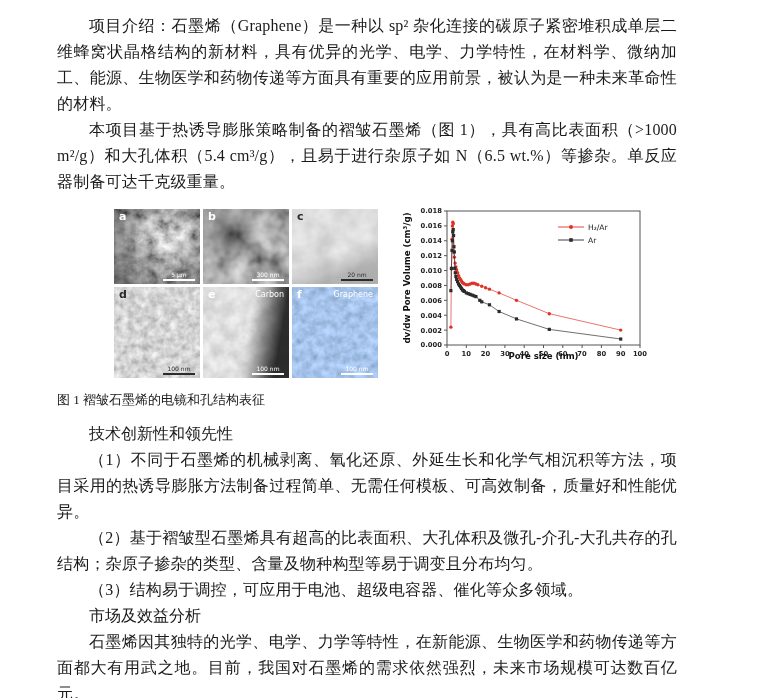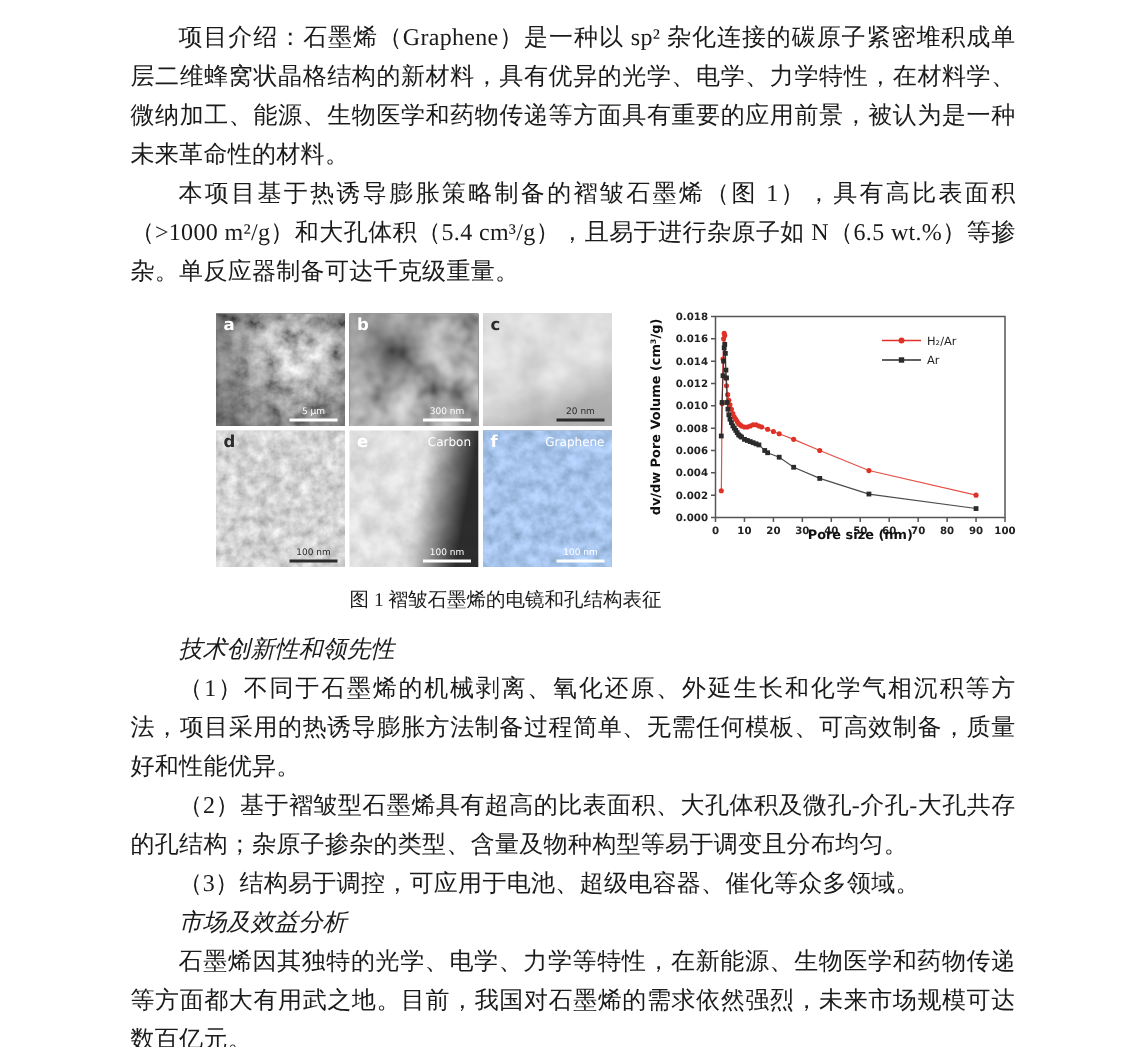--- a/index.html
+++ b/index.html
@@ -1,26 +1,26 @@
 <!DOCTYPE html>
 <html><head>
 <meta charset="utf-8">
 <style>
   html,body{margin:0;padding:0;}
   body{
     width:761px;height:698px;background:#ffffff;overflow:hidden;
     font-family:"Liberation Serif","DejaVu Serif",serif;
     color:#1a1a1a;
   }
-  .page{width:761px;height:668px;box-sizing:border-box;padding:13px 84px 0 87px;}
+  .page{width:761px;height:668px;box-sizing:border-box;padding:13px 84px 0 57px;}
   .para{
     margin:0;font-size:16px;line-height:26px;text-align:justify;
     text-indent:2em;letter-spacing:0.2px;
   }
-  .heading{margin:0;font-size:16px;line-height:26px;text-indent:2em;font-style:italic;}
+  .heading{margin:0;font-size:16px;line-height:26px;text-indent:2em;}
 
   
   .figure-row{display:flex;align-items:flex-start;margin:2px 0 0 57px;height:190px;}
   .montage{
     display:grid;grid-template-columns:repeat(3,86px);grid-template-rows:75px 91px;
     gap:3px;margin-top:12px;
   }
   .panel{position:relative;overflow:hidden;background:#555;}
   .panel svg.tex{position:absolute;inset:0;width:100%;height:100%;display:block;}
   .p-a{background:#222;}
@@ -54,21 +54,21 @@
   .sbar .sbar-l{width:32px;height:2px;background:currentColor;margin-top:1px;}
 
   
   .chart-wrap{margin-left:22px;}
   svg.chart{display:block;background:#fff;}
   .chart .tick{font:6.8px "DejaVu Sans",sans-serif;font-weight:bold;fill:#222;}
   .chart .axlabel{font:8.6px "DejaVu Sans",sans-serif;font-weight:bold;fill:#111;}
   .chart .legend{font:7.6px "DejaVu Sans",sans-serif;fill:#222;}
 
   .caption{
-    margin:4px 90px 0 0;font-size:13px;line-height:18px;text-align:center;
+    margin:4px 90px 0 0;font-size:13px;line-height:18px;
   }
   .block-gap{height:12px;}
   .defs-holder{position:absolute;width:0;height:0;overflow:hidden;}
 </style>
 </head>
 <body>
 
 <div class="defs-holder">
 <svg width="0" height="0">
   <defs>

